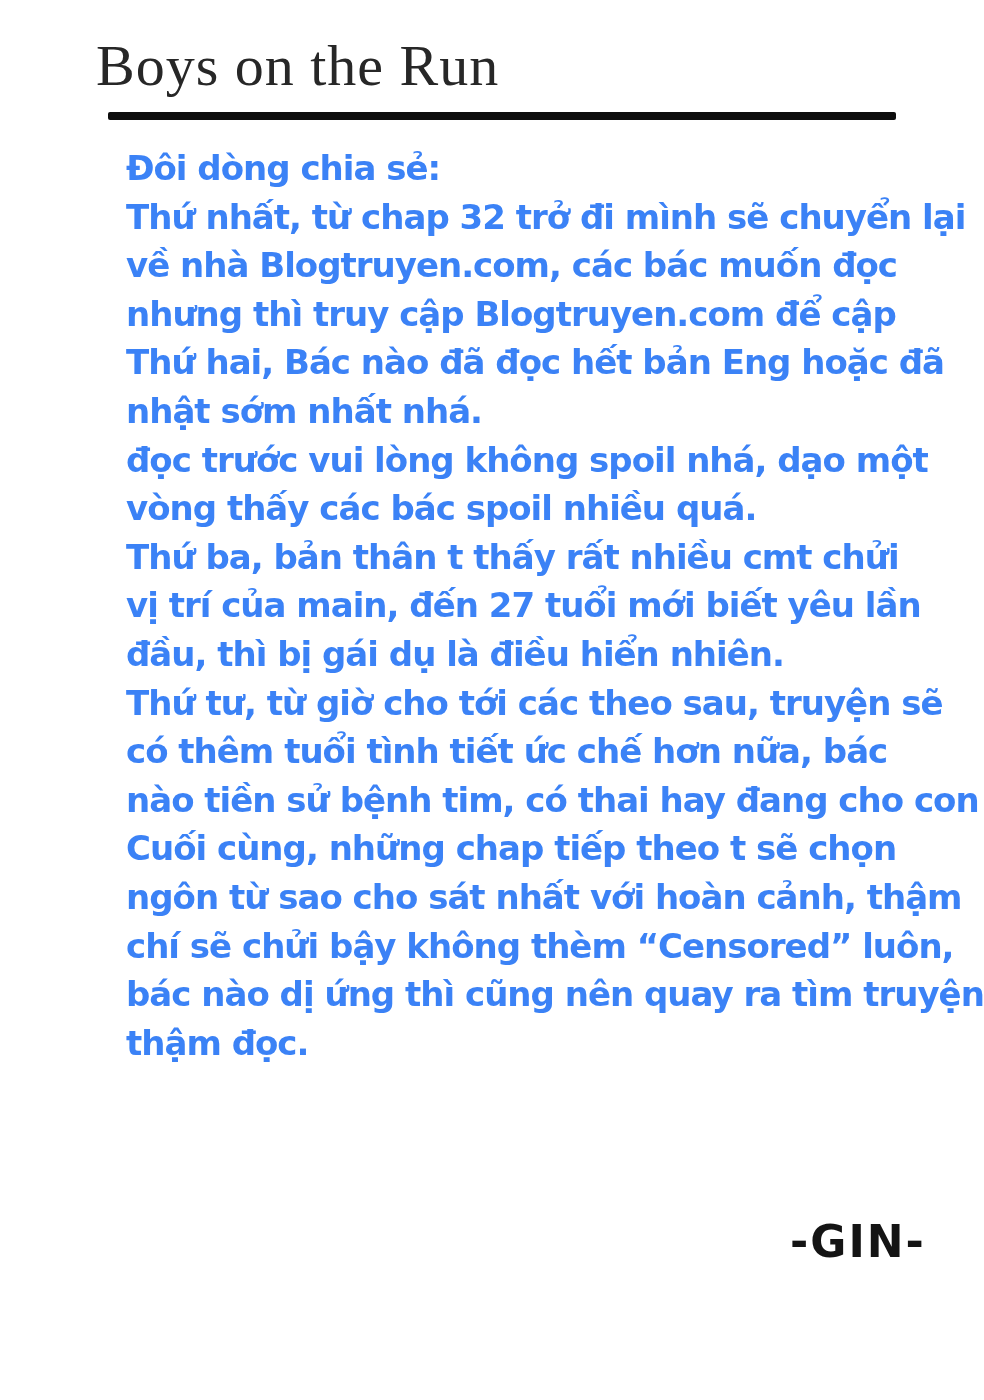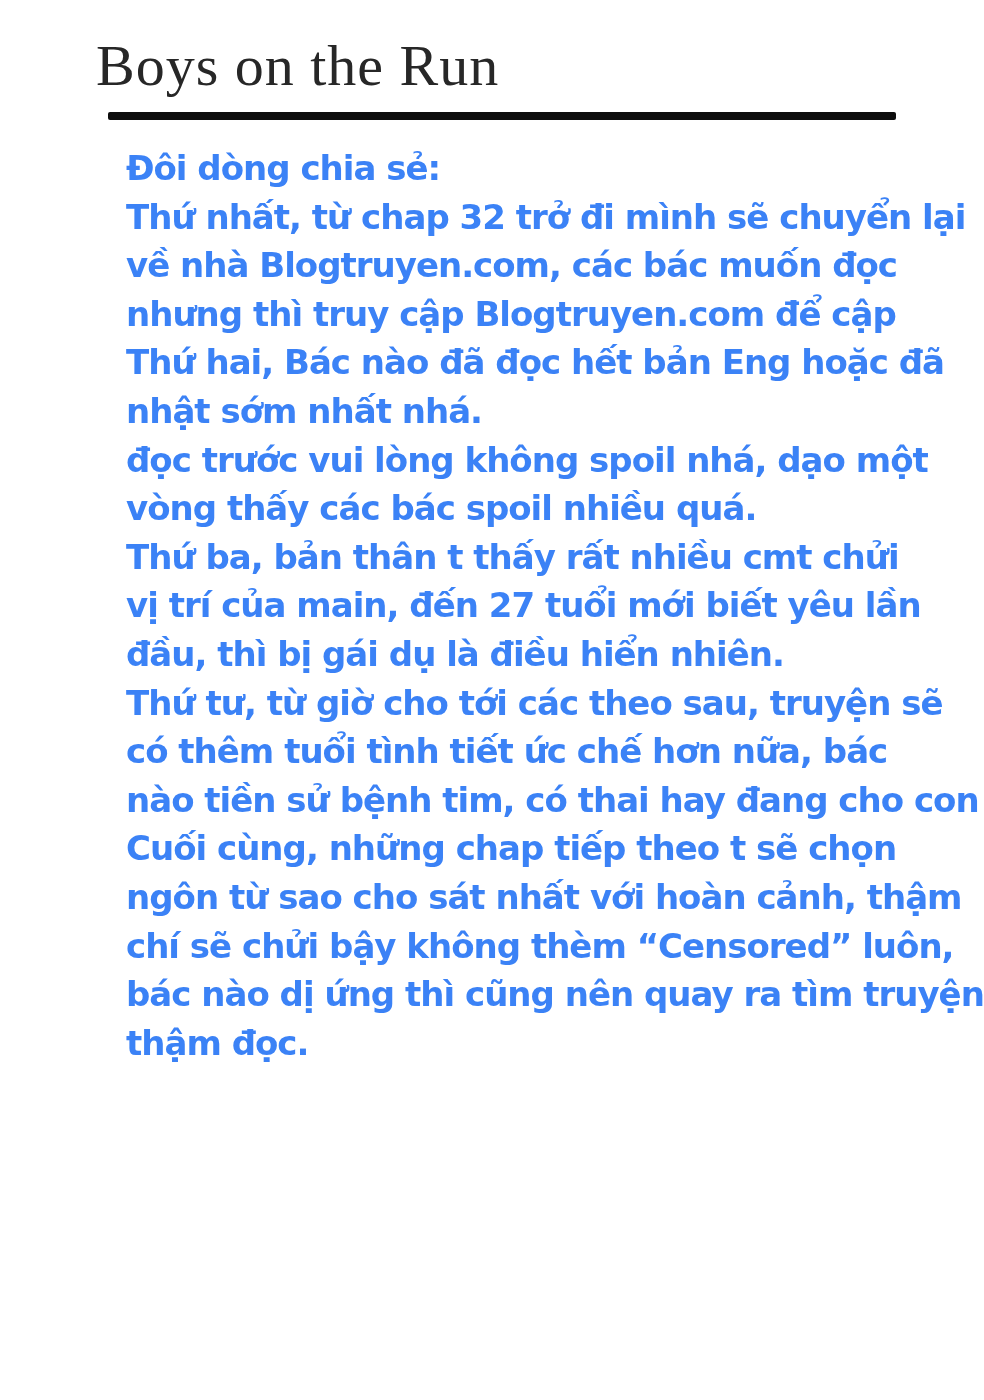--- a/index.html
+++ b/index.html
@@ -89,14 +89,15 @@
         <div class="line">có thêm tuổi tình tiết ức chế hơn nữa, bác</div>
         <div class="line">nào tiền sử bệnh tim, có thai hay đang cho con</div>
         <div class="line">Cuối cùng, những chap tiếp theo t sẽ chọn</div>
         <div class="line">ngôn từ sao cho sát nhất với hoàn cảnh, thậm</div>
         <div class="line">chí sẽ chửi bậy không thèm “Censored” luôn,</div>
         <div class="line">bác nào dị ứng thì cũng nên quay ra tìm truyện</div>
         <div class="line">thậm đọc.</div>
       </div>
   </div>
 
+  <div class="signature">-GIN-</div>
 
 </div>
 
 </body></html>

